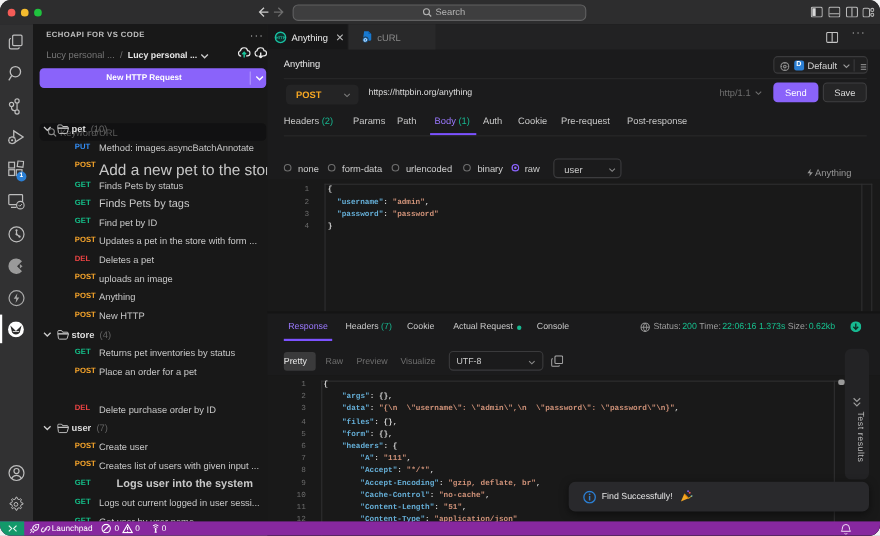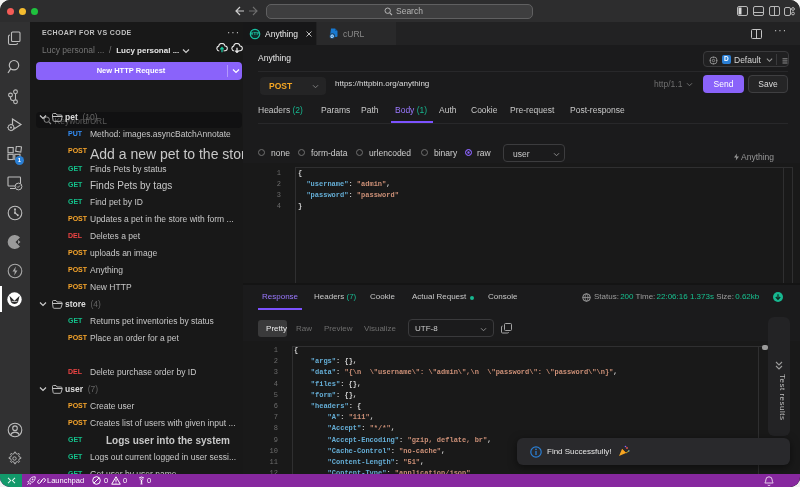--- a/index.html
+++ b/index.html
@@ -385,21 +385,21 @@
           <path d="M0.7 4.5 H8.3 M4.5 0.7 a5.5 5.5 0 0 1 0 7.6 M4.5 0.7 a5.5 5.5 0 0 0 0 7.6" stroke="#9d9d9d" stroke-width="0.8" fill="none"></path>
         </svg>
       <div class="abs" style="left:351px;top:7px;color:#9d9d9d;">Status<span style="letter-spacing:-1px;">:</span> <span style="color:#17c08f;">200</span> Time<span style="letter-spacing:-1px;">:</span> <span style="color:#17c08f;">22:06:16 1.373s</span> Size<span style="letter-spacing:-1px;">:</span> <span style="color:#17c08f;">0.62kb</span></div>
       <svg class="abs" style="left:530px;top:7px;" width="10" height="10" viewBox="0 0 10 10">
           <circle cx="5" cy="5" r="5" fill="#17b890"></circle>
           <path d="M5 2.2 V7 M2.8 5 L5 7.4 L7.2 5" stroke="#0d2a22" stroke-width="1.2" fill="none"></path>
         </svg>
     </div>
 
     <div class="abs" id="prettyrow" style="left:0;top:289px;width:557px;height:30px;">
-      <div class="abs" style="left:15px;top:9px;width:29px;height:17px;background:#3a3a3b;border-radius:3px;text-align:right;line-height:17px;font-size:8px;color:#ececec;">Pretty</div>
+      <div class="abs" style="left:15px;top:9px;width:29px;height:17px;background:#3a3a3b;border-radius:3px;text-align:left;line-height:17px;font-size:8px;color:#ececec;">Pretty</div>
       <div class="abs" style="left:53px;top:13px;font-size:8px;color:#6e6e6e;">Raw</div>
       <div class="abs" style="left:81px;top:13px;font-size:8px;color:#6e6e6e;">Preview</div>
       <div class="abs" style="left:121px;top:13px;font-size:8px;color:#6e6e6e;">Visualize</div>
       <div class="abs" style="left:165px;top:8px;width:86px;height:17.5px;border:1px solid #3a3a3c;border-radius:4px;">
         <div class="abs" style="left:6px;top:3.5px;font-size:8px;color:#cccccc;">UTF-8</div>
         <svg class="abs" style="left:71px;top:6.5px;" width="7" height="5" viewBox="0 0 8 6">
             <path d="M1 1.5 L4 4.5 L7 1.5" stroke="#8a8a8a" stroke-width="1.2" fill="none"></path>
           </svg>
       </div>
       <svg class="abs" style="left:258px;top:12px;" width="11" height="11" viewBox="0 0 11 11">

